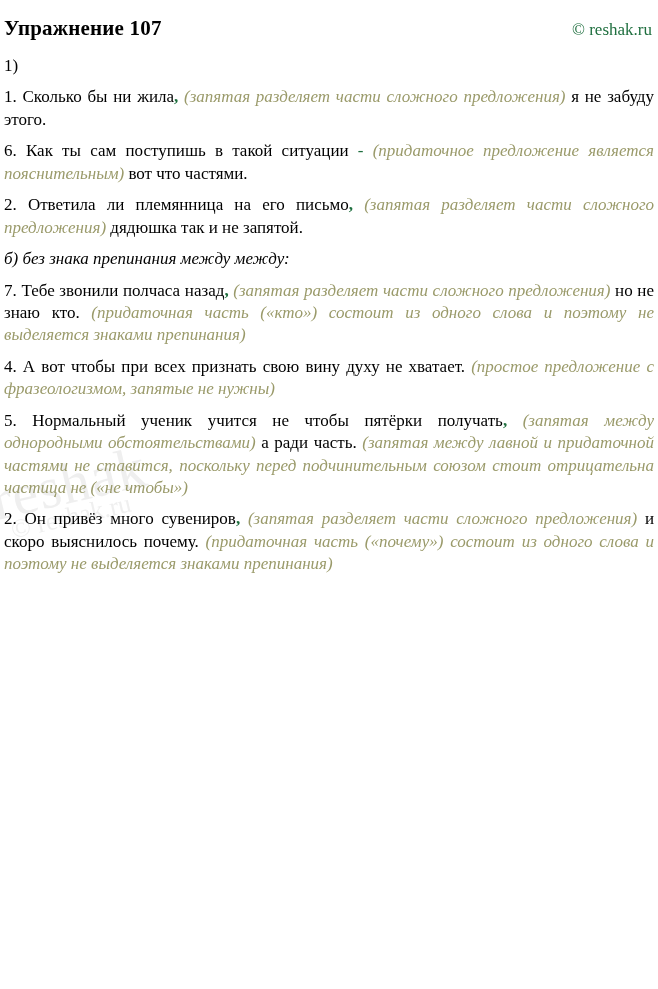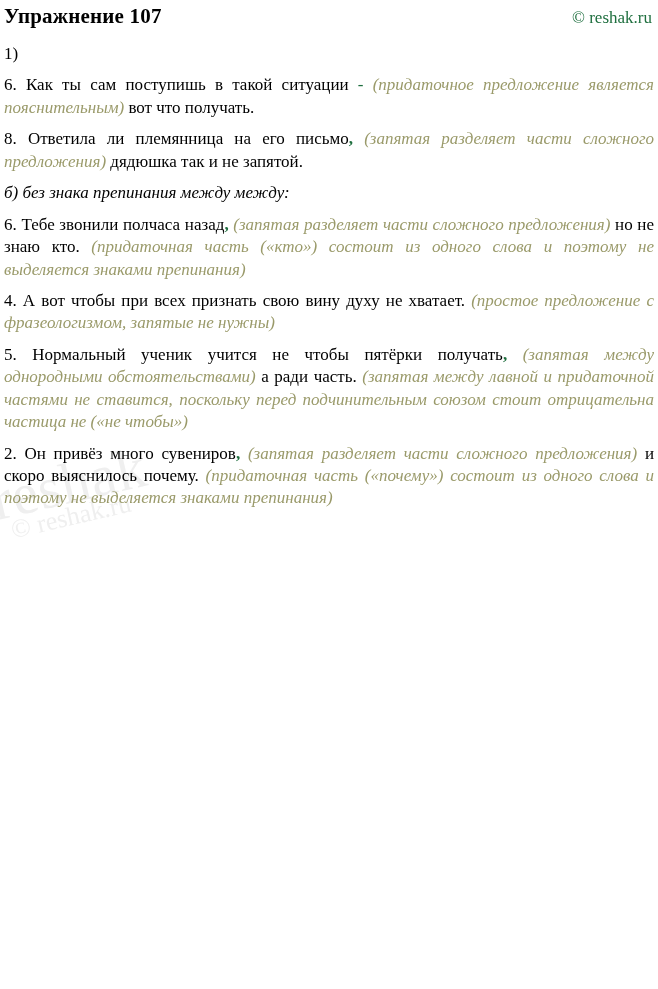--- a/index.html
+++ b/index.html
@@ -19,21 +19,21 @@
     position: relative;
     width: 658px;
     min-height: 989px;
     padding: 0;
     box-sizing: border-box;
   }
   .header {
     display: flex;
     align-items: baseline;
     justify-content: space-between;
-    padding: 4px 6px 0 4px;
+    padding: 16px 6px 0 4px;
   }
   .title {
     font-size: 21px;
     font-weight: bold;
     letter-spacing: 0.2px;
   }
   .brand {
     font-size: 17px;
     color: #1f6f3f;
     font-family: "Liberation Serif", serif;
@@ -117,39 +117,43 @@
     <div class="title">Упражнение 107</div>
     <div class="brand">© reshak.ru</div>
   </div>
 
   <div class="content">
 
     <p class="block first num">1)</p>
 
 
     <div>
+      <p class="block">
+        <span>1. Сколько бы ни жила</span><span class="comma-green">,</span>
+        <span class="note">(запятая разделяет части сложного предложения)</span><span> я не забуду этого.</span>
+      </p>
 
 
       <p class="block">
         <span>6. Как ты сам поступишь в такой ситуации </span><span class="dash-green">-</span>
-        <span class="note">(придаточное предложение является пояснительным)</span><span> вот что получать.</span>
+        <span class="note">(придаточное предложение является пояснительным)</span><span> вот что частями.</span>
       </p>
 
 
       <p class="block">
-        <span>8. Ответила ли племянница на его письмо</span><span class="comma-green">,</span>
+        <span>2. Ответила ли племянница на его письмо</span><span class="comma-green">,</span>
         <span class="note">(запятая разделяет части сложного предложения)</span><span> дядюшка так и не запятой.</span>
       </p>
     </div>
 
     <p class="block ital-head">б) без знака препинания между между:</p>
 
     <div>
       <p class="block">
-        <span>6. Тебе звонили полчаса назад</span><span class="comma-green">,</span>
+        <span>7. Тебе звонили полчаса назад</span><span class="comma-green">,</span>
         <span class="note">(запятая разделяет части сложного предложения)</span><span> но не знаю кто. </span><span class="note">(придаточная часть («кто») состоит из одного слова и поэтому не выделяется знаками препинания)</span>
       </p>
 
       <p class="block">
         <span>4. А вот чтобы при всех признать свою вину духу не хватает. </span><span class="note">(простое предложение с фразеологизмом, запятые не нужны)</span>
       </p>
 
       <p class="block">
         <span>5. Нормальный ученик учится не чтобы пятёрки получать</span><span class="comma-green">,</span>
         <span class="note">(запятая между однородными обстоятельствами)</span><span> а ради часть. </span><span class="note">(запятая между лавной и придаточной частями не ставится, поскольку перед подчинительным союзом стоит отрицательна частица не («не чтобы»)</span>

